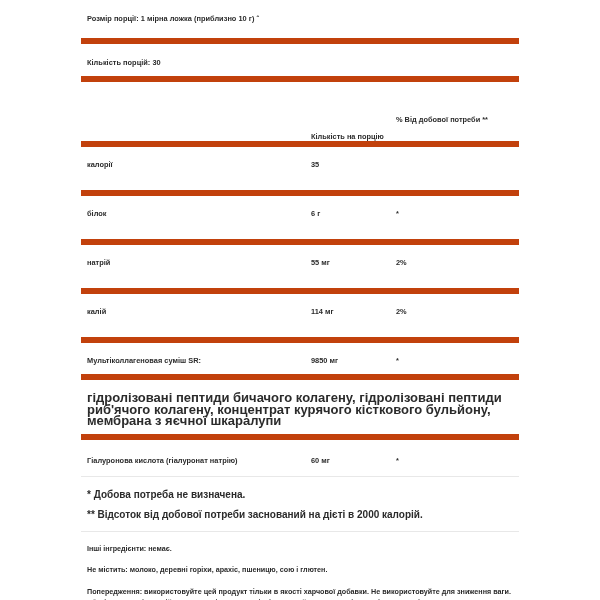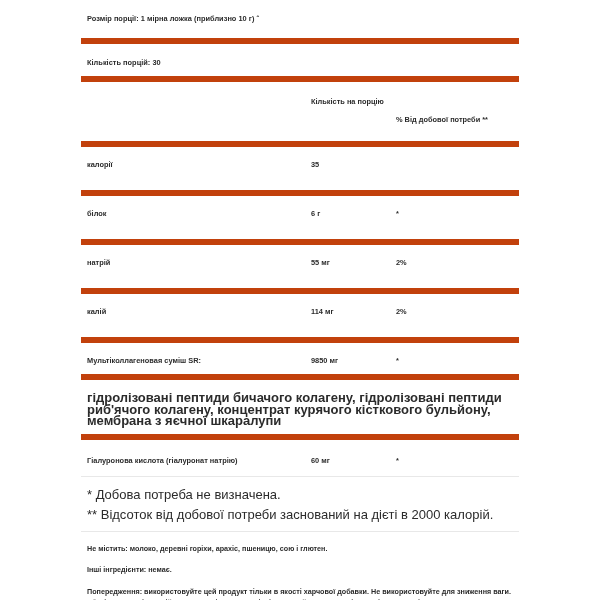--- a/index.html
+++ b/index.html
@@ -59,21 +59,21 @@
     color: #2b2b2b;
     white-space: nowrap;
     text-align: center;
   }
 
   
   .serving-row { height: 38px; }
   .serving-row .cell-name { top: 14px; }
 
   .header-row { height: 53px; }
-  .header-row .cell-amount { top: 15px; }
+  .header-row .cell-amount { top: 50px; }
   .header-row .cell-dv { top: 33px; }
 
   .nutrient-row { height: 37px; margin-top: 12px; }
   .nutrient-row .cell-name,
   .nutrient-row .cell-amount,
   .nutrient-row .cell-dv { top: 13px; }
 
   .ingredients-row { height: 60px; }
   .ingredients-row .para {
     position: absolute;
@@ -92,22 +92,22 @@
   .hyal-row .cell-dv { top: 16px; }
 
   
   .footnotes {
     border-top: 1px solid #e8e8e8;
     padding-top: 12px;
     padding-left: 6px;
     position: relative;
   }
   .footnote {
-    font-size: 13px;
-    font-weight: normal;
+    font-size: 10px;
+    font-weight: bold;
     line-height: 11.4px;
     color: #2b2b2b;
     margin-bottom: 9px;
     width: 424px;
   }
   .footnote:last-child { margin-bottom: 0; }
 
   
   .bottom {
     border-top: 1px solid #e8e8e8;
@@ -187,19 +187,19 @@
       <span class="cell-amount">60 мг</span>
       <span class="cell-dv">*</span>
     </div>
 
     <div class="footnotes">
       <div class="footnote">* Добова потреба не визначена.</div>
       <div class="footnote">** Відсоток від добової потреби заснований на дієті в 2000 калорій.</div>
     </div>
 
     <div class="bottom">
+      <p>Інші інгредієнти: немає.</p>
       <p>Не містить: молоко, деревні горіхи, арахіс, пшеницю, сою і глютен.</p>
-      <p>Інші інгредієнти: немає.</p>
       <p class="warning">Попередження: використовуйте цей продукт тільки в якості харчової добавки. Не використовуйте для зниження ваги. Зберігати при кімнатній температурі в сухому місці. Захищайте продукт від надмірного нагрівання, заморожування, вологості і світла. Зберігати в недоступному для дітей і домашніх тварин. Перед використанням цього продукту проконсультуйтеся з кваліфікованим медичним працівником, особливо якщо ви вагітні, годуєте грудьми, у вас діагностовано захворювання або ви приймаєте ліки за рецептом. Не перевищуйте рекомендовану добову дозу. Не використовуйте, якщо ущільнення пошкоджено або відсутній. Цей продукт упакований за вагою, а не за обсягом. Осідання вмісту відбувається з часом, і цього не можна уникнути. Можуть виникати варіації аромату, кольору, смаку і розчинності.</p>
     </div>
 
   </div>
 </div>
 
 </body></html>

